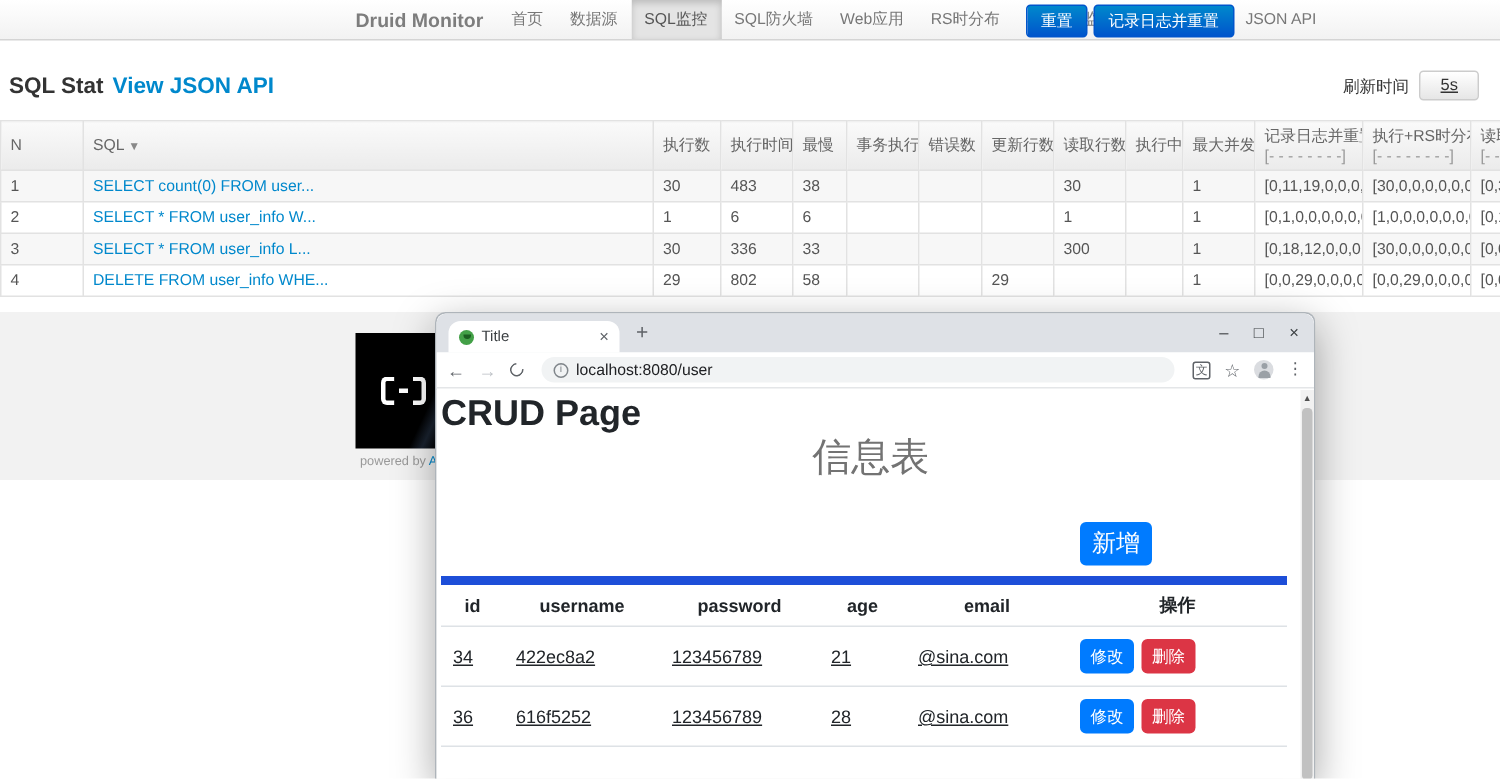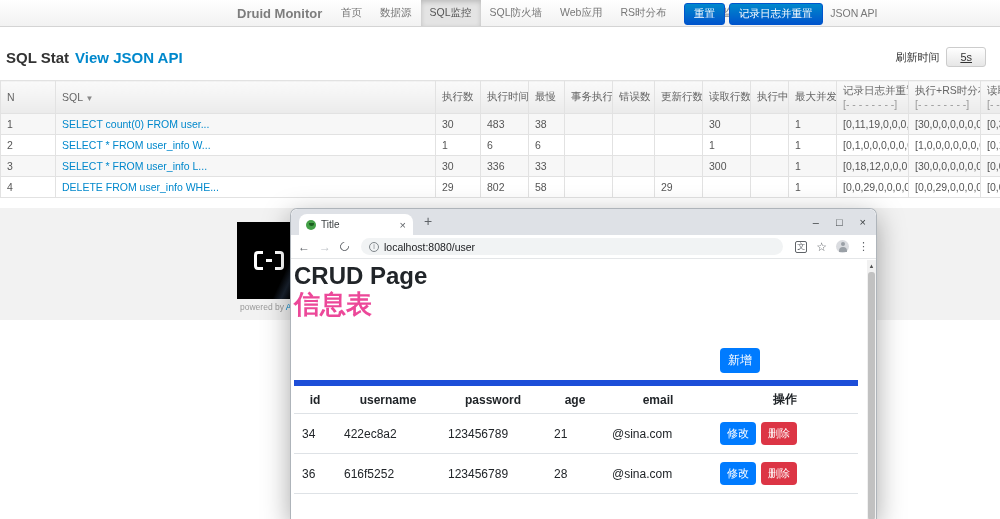--- a/index.html
+++ b/index.html
@@ -85,27 +85,27 @@
   .avatar-icon { width:13px; height:13px; border-radius:50%; background:#dadce0; position:relative; cursor:pointer; }
   .avatar-icon::before { content:""; position:absolute; top:2px; left:4.5px; width:4px; height:4px;
     border-radius:50%; background:#9aa0a6; }
   .avatar-icon::after { content:""; position:absolute; bottom:1.5px; left:2.5px; width:8px; height:4.5px;
     border-radius:4px 4px 0 0; background:#9aa0a6; }
   .menu-icon { font-size:11px; color:#5f6368; cursor:pointer; line-height:1; }
 
   .content { position:absolute; top:51px; left:0; right:9px; bottom:0; background:#fff;
     padding:2px 0 16px 3px; overflow:hidden; }
   .crud-heading { font-size:24px; font-weight:bold; color:#212529; line-height:1.15; }
-  .crud-sub { font-size:26px; font-weight:700; color:#ec4899; line-height:1.15; }
+  .crud-sub { font-size:26px; font-weight:400; color:#737373; line-height:1.15;text-align:center; }
   .add-btn { display:inline-block; margin:29px 0 7px 426px; background:#007bff; color:#fff;
-    font-size:12px; padding:4px 8px; border-radius:4px; border:none; cursor:pointer; }
+    font-size:16px; padding:4px 8px; border-radius:4px; border:none; cursor:pointer; }
   .crud-table { width:calc(100% - 9px); border-collapse:collapse; font-size:12px; color:#212529; }
   .crud-table th { text-align:center; font-weight:bold; padding:5px 8px;
     border-top:6px solid #1d4ed8; border-bottom:1px solid #dee2e6; }
-  .crud-table td { padding:8px 8px; border-bottom:1px solid #dee2e6; }
+  .crud-table td { padding:8px 8px; border-bottom:1px solid #dee2e6;text-decoration:underline; }
   .btn-edit { display:inline-block; background:#007bff; color:#fff; font-size:11px;
     padding:4px 7px; border-radius:4px; border:none; margin-right:5px; cursor:pointer; }
   .btn-del { display:inline-block; background:#dc3545; color:#fff; font-size:11px;
     padding:4px 7px; border-radius:4px; border:none; cursor:pointer; }
 
   .scrollbar { position:absolute; top:51px; right:0; width:9px; bottom:0; background:#f1f1f1; }
   .scroll-up { height:11px; display:flex; align-items:center; justify-content:center;
     font-size:6px; color:#505050; cursor:pointer; }
   .scroll-thumb { position:absolute; top:12px; left:1px; right:1px; bottom:0;
     background:#c1c1c1; border-radius:3px; cursor:pointer; }

